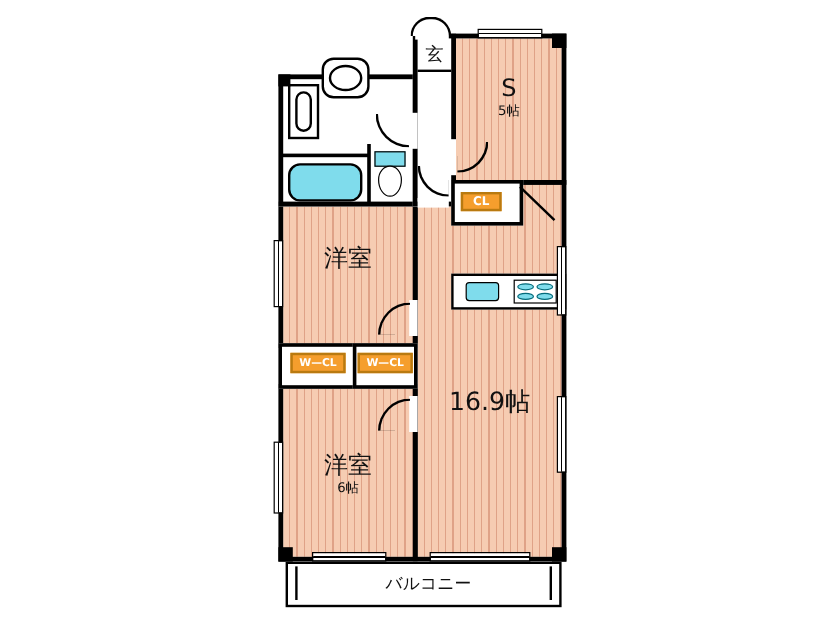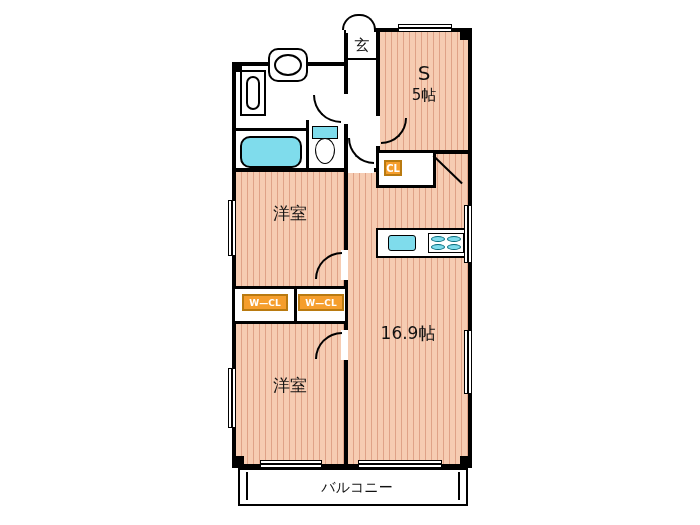--- a/index.html
+++ b/index.html
@@ -3,24 +3,24 @@
 <meta charset="utf-8">
 <style>
   html,body{margin:0;padding:0;background:#fff;}
   #canvas{position:relative;width:700px;height:525px;background:#fff;
           font-family:"DejaVu Sans",sans-serif;overflow:hidden;color:#111;}
   .room{position:absolute;box-sizing:border-box;border:4px solid var(--wall,#000);}
   .thin{border-width:3px;}
   .white{background:#fff;}
   .floor{background:repeating-linear-gradient(90deg,var(--floor,#f6ccb2) 0 5px,var(--floor_stripe,#dfa287) 5px 6px);}
   .label{position:absolute;text-align:center;line-height:1.3;}
-  .l-room{font-size:17px;}
-  .l-size{font-size:15px;}
+  .l-room{font-size:20px;}
+  .l-size{font-size:11px;}
   .l-ldk{font-size:26px;letter-spacing:2px;}
-  .l-ldk-size{font-size:17px;}
+  .l-ldk-size{font-size:21px;}
   .l-entr{font-size:15px;}
   .l-balc{font-size:14px;}
   .tag{position:absolute;display:flex;align-items:center;justify-content:center;
        background:var(--tag_orange,#f59e2d);border:2px solid var(--tag_border,#b97a10);
        color:var(--tag_text,#fff);font-size:9px;font-weight:bold;box-sizing:border-box;}
   .fixture{position:absolute;box-sizing:border-box;border:2px solid #000;background:#fff;}
   .cyan{background:var(--fixture,#7fdcec);}
   .inner-rounded{position:absolute;inset:4px;border:2px solid #000;border-radius:7px;}
   .inner-ellipse{position:absolute;inset:4px;border:2px solid #000;border-radius:50%;}
   .window{position:absolute;box-sizing:border-box;border:1px solid #000;}
@@ -99,21 +99,21 @@
   <div class="window win-h" style="left:358px;top:460px;width:84px;height:8px;"></div>
 
   <div class="pillar" style="left:460px;top:28px;width:12px;height:12px;"></div>
   <div class="pillar" style="left:460px;top:456px;width:12px;height:12px;"></div>
   <div class="pillar" style="left:232px;top:456px;width:12px;height:12px;"></div>
   <div class="pillar" style="left:232px;top:62px;width:10px;height:10px;"></div>
 
   <div class="wallseg" style="left:246px;top:472px;width:2px;height:28px;"></div>
   <div class="wallseg" style="left:458px;top:472px;width:2px;height:28px;"></div>
 
-  <div class="tag" style="left:384px;top:160px;width:18px;height:16px;font-size:10px;">
+  <div class="tag" style="left:384px;top:160px;width:34px;height:16px;font-size:10px;">
     <span>CL</span>
   </div>
   <div class="tag" style="left:242px;top:294px;width:46px;height:17px;">
     <span>W—CL</span>
   </div>
   <div class="tag" style="left:298px;top:294px;width:46px;height:17px;">
     <span>W—CL</span>
   </div>
 
   <div class="label l-entr" style="left:344px;top:36px;width:36px;">玄</div>
@@ -126,17 +126,18 @@
   <div class="label" style="left:232px;top:202px;width:116px;">
     <div class="l-room">洋室</div>
   </div>
 
   <div class="label" style="left:344px;top:322px;width:128px;">
     <div class="l-ldk-size">16.9帖</div>
   </div>
 
   <div class="label" style="left:232px;top:374px;width:116px;">
     <div class="l-room">洋室</div>
+    <div class="l-size">6帖</div>
   </div>
 
   <div class="label l-balc" style="left:238px;top:478px;width:238px;">バルコニー</div>
 
 </div>
 
 </body></html>

